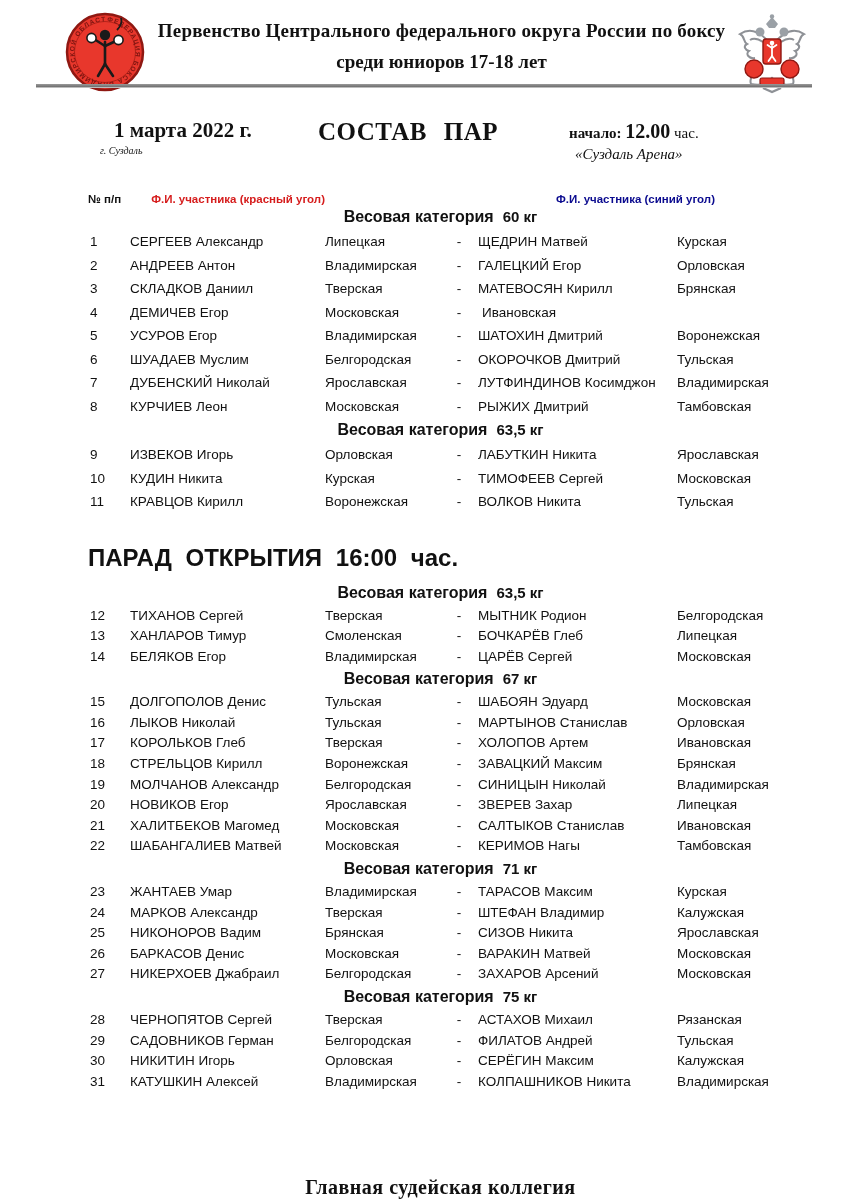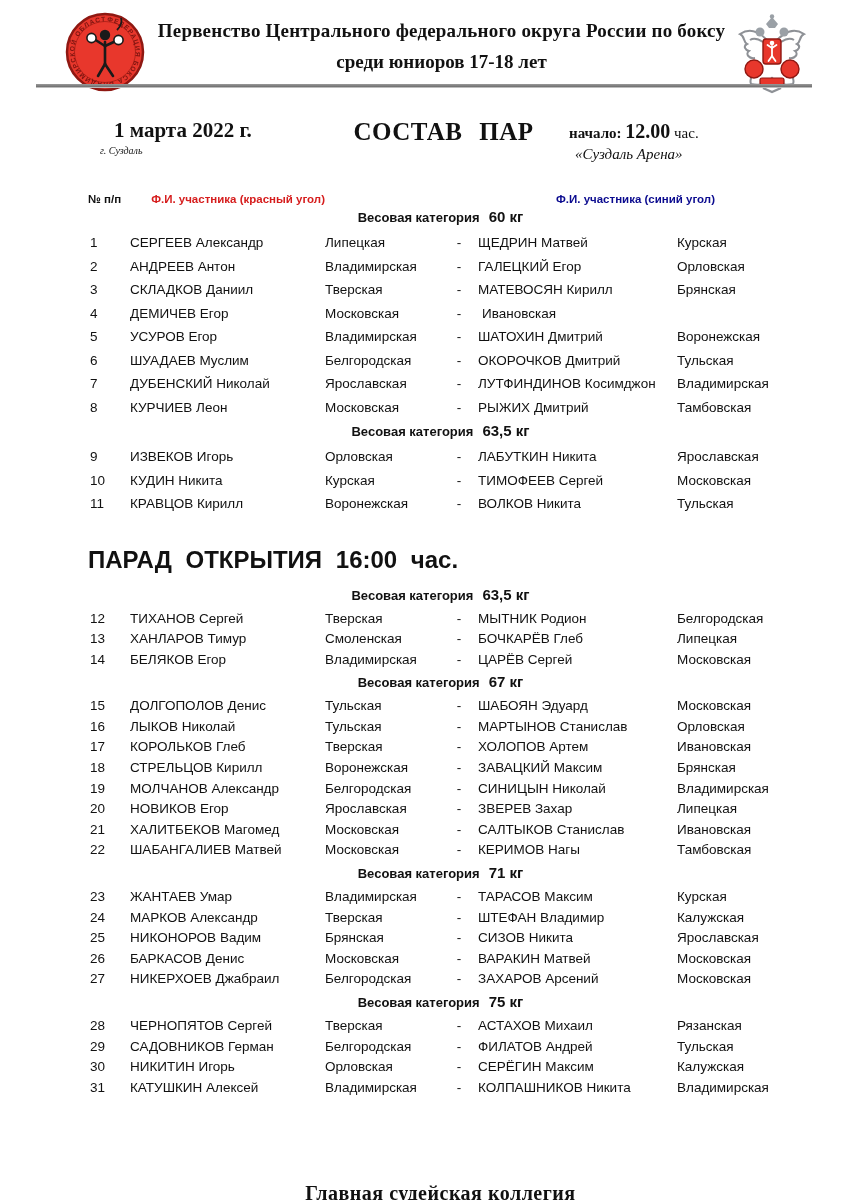--- a/index.html
+++ b/index.html
@@ -26,37 +26,37 @@
     position:absolute; left:36px; right:37px; top:84px; height:4px;
     background:linear-gradient(#9a9a9a,#6e6e6e);
     border-bottom:1px solid #bdbdbd;
   }
 
   
   .meta { display:flex; margin-top:32px; padding:0 84px 0 100px; }
   .meta-left { width:218px; }
   .meta-date { font-size:21px; font-weight:bold; padding-left:14px; white-space:nowrap; }
   .meta-city { font-size:10px; font-style:italic; margin-top:2px; }
-  .meta-center { flex:1 1 auto; text-align:center; }
+  .meta-center { flex:1 1 auto; }
   .doc-title { font-size:25px; font-weight:bold; word-spacing:10px; letter-spacing:.5px; }
   .meta-right { width:196px; text-align:left; padding-top:2px; }
   .meta-start { white-space:nowrap; font-size:15px; }
   .meta-start .t { font-size:20px; font-weight:bold; }
   .meta-start .lbl { font-weight:bold; }
   .meta-venue { font-size:15px; font-style:italic; margin-top:3px; padding-left:6px; }
 
   
   .content { width:705px; margin-left:88px; font-family:"Liberation Sans", sans-serif; }
   .col-headers { display:grid; grid-template-columns:42px 195px 115px 38px 315px; margin-top:30px; font-size:11.5px; font-weight:bold; }
   .col-num { text-align:left; }
   .col-red { text-align:right; color:#d61d1d; }
   .col-blue { text-align:center; color:#0b0b8f; }
 
   .weight-heading { text-align:center; font-weight:bold; margin:3px 0 4px 0; line-height:18px; }
-  .weight-heading .wl { font-size:13px; }
+  .weight-heading .wl { font-size:16px; }
   .weight-heading .wv { font-size:15px; margin-left:9px; }
 
   .pair-row { display:grid; grid-template-columns:42px 195px 115px 38px 195px 120px; font-size:13.5px; }
   .g-a .pair-row { line-height:23.5px; }
   .g-b .pair-row { line-height:20.6px; }
   .c-num { padding-left:2px; }
   .c-dash { text-align:center; }
   .c-rname,.c-rreg,.c-bname,.c-breg { white-space:nowrap; overflow:hidden; }
   .c-breg { padding-left:4px; }
 

